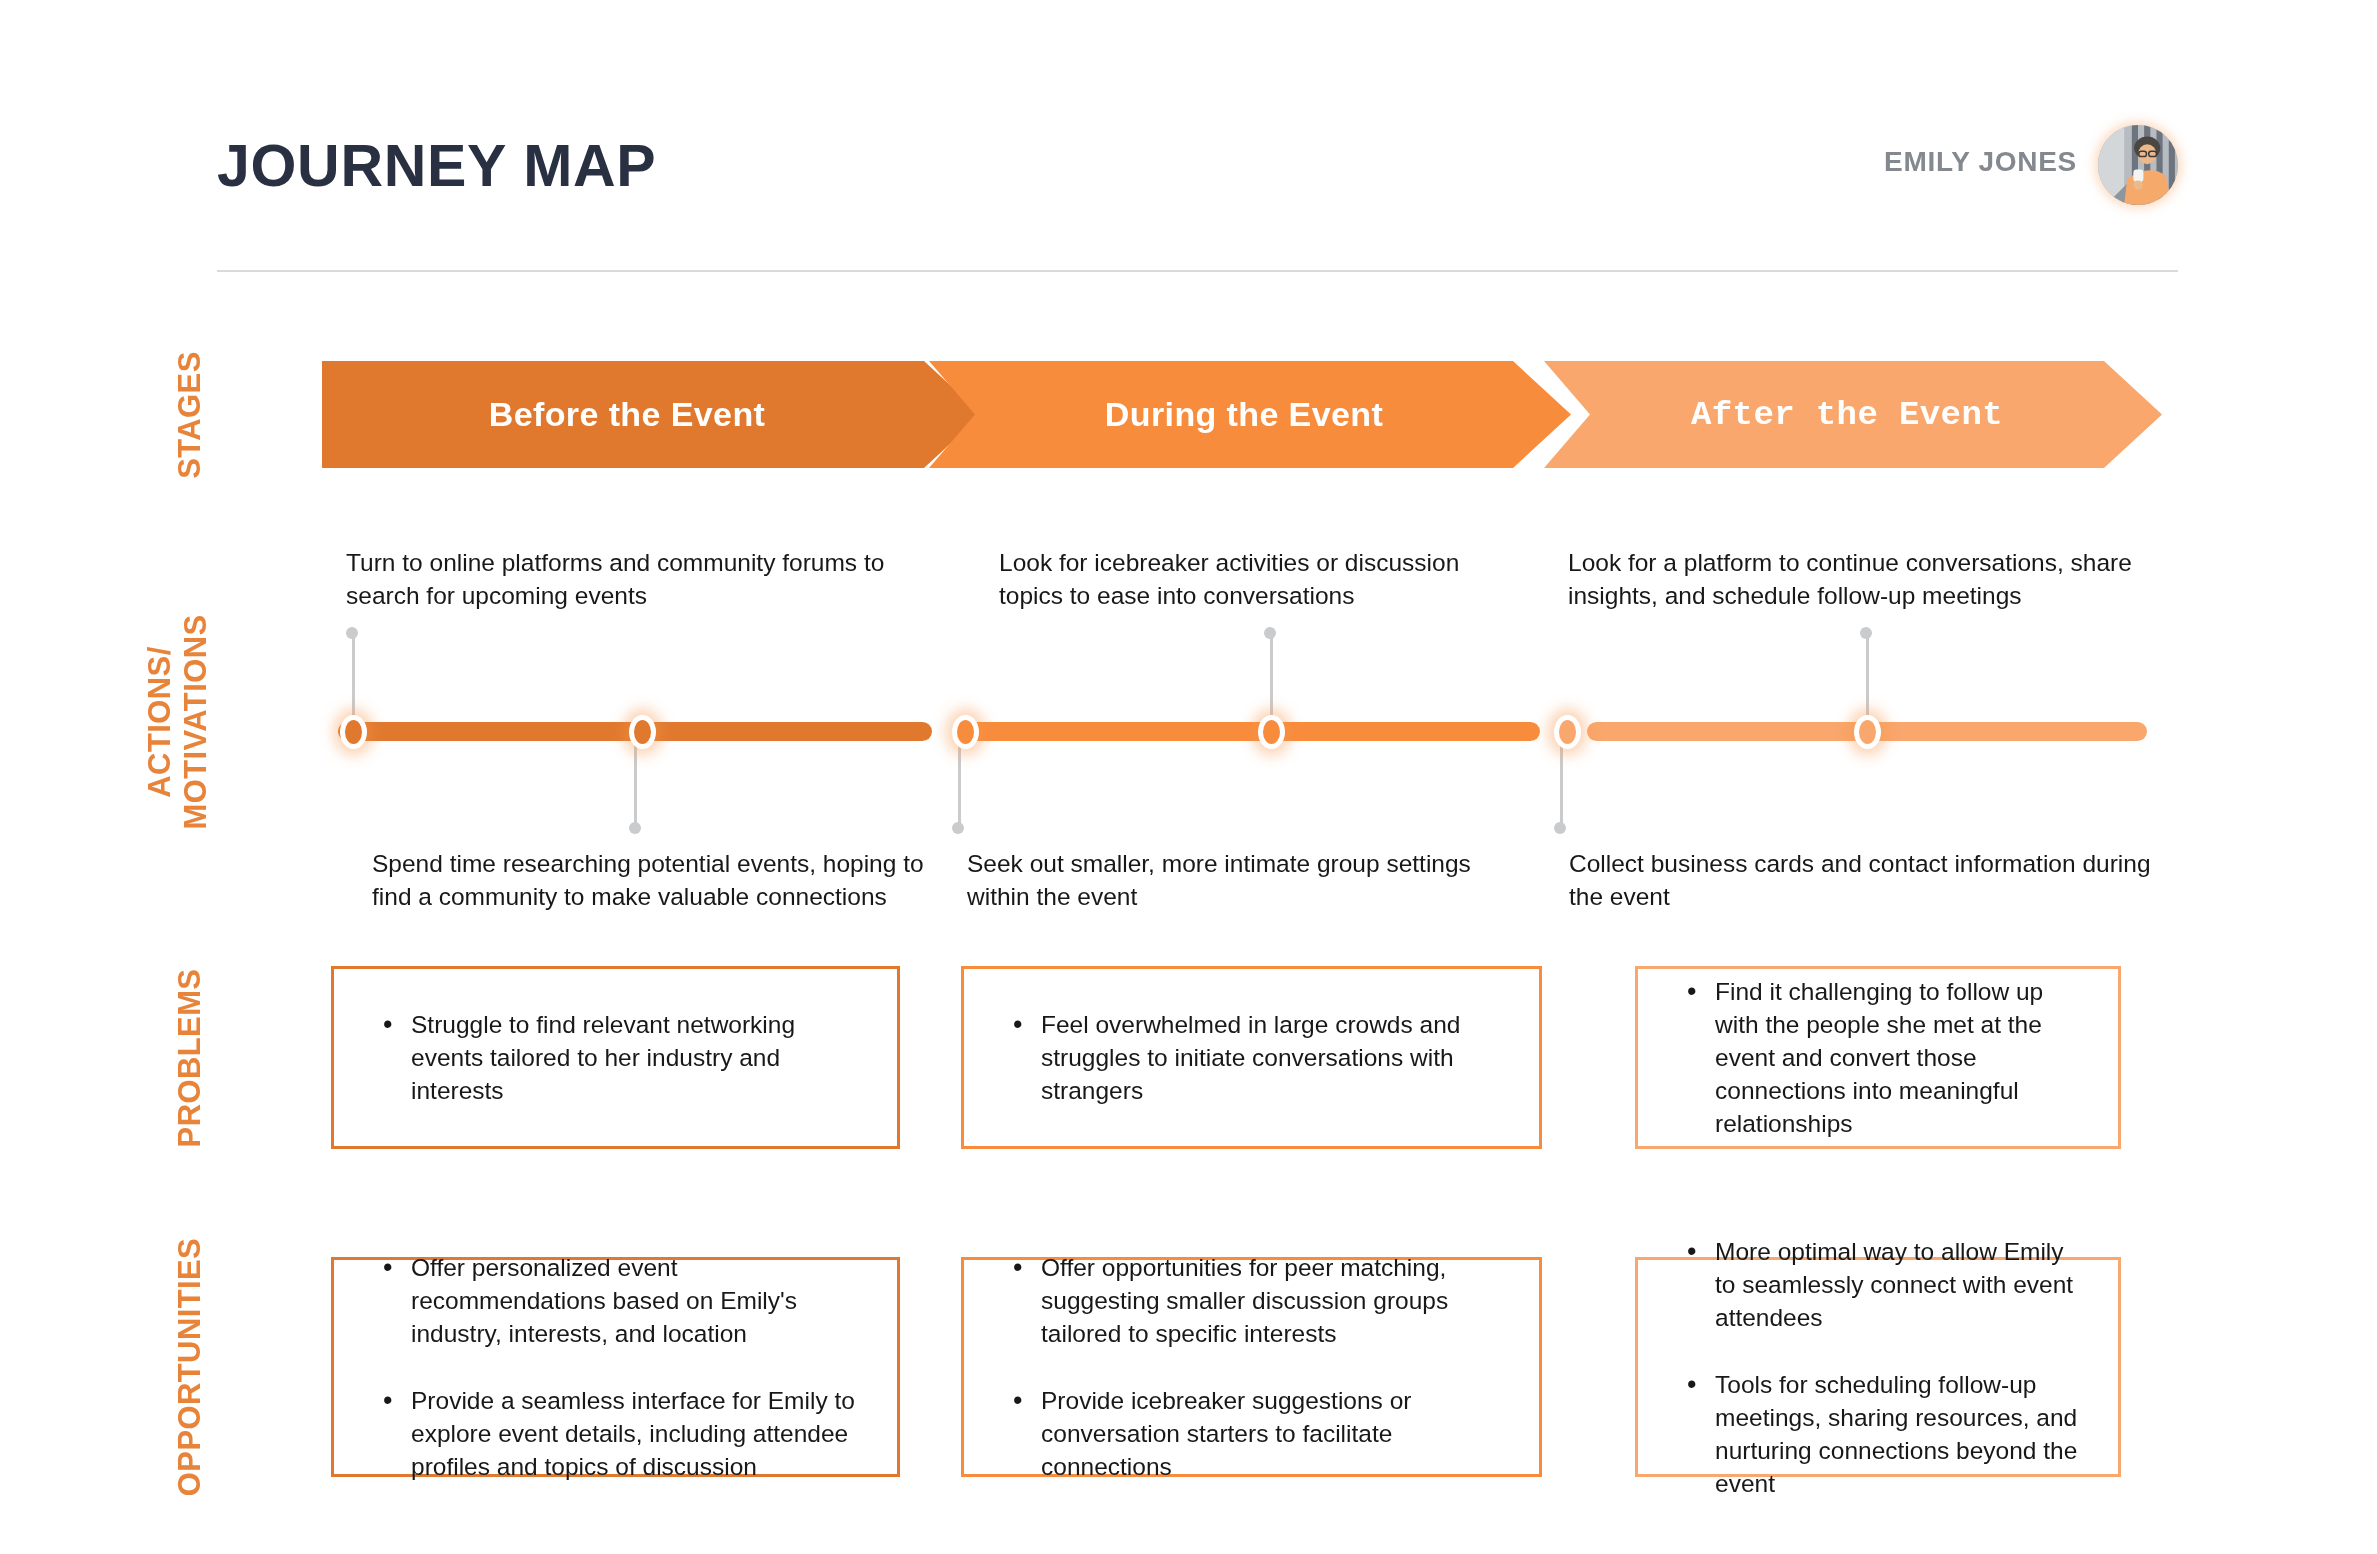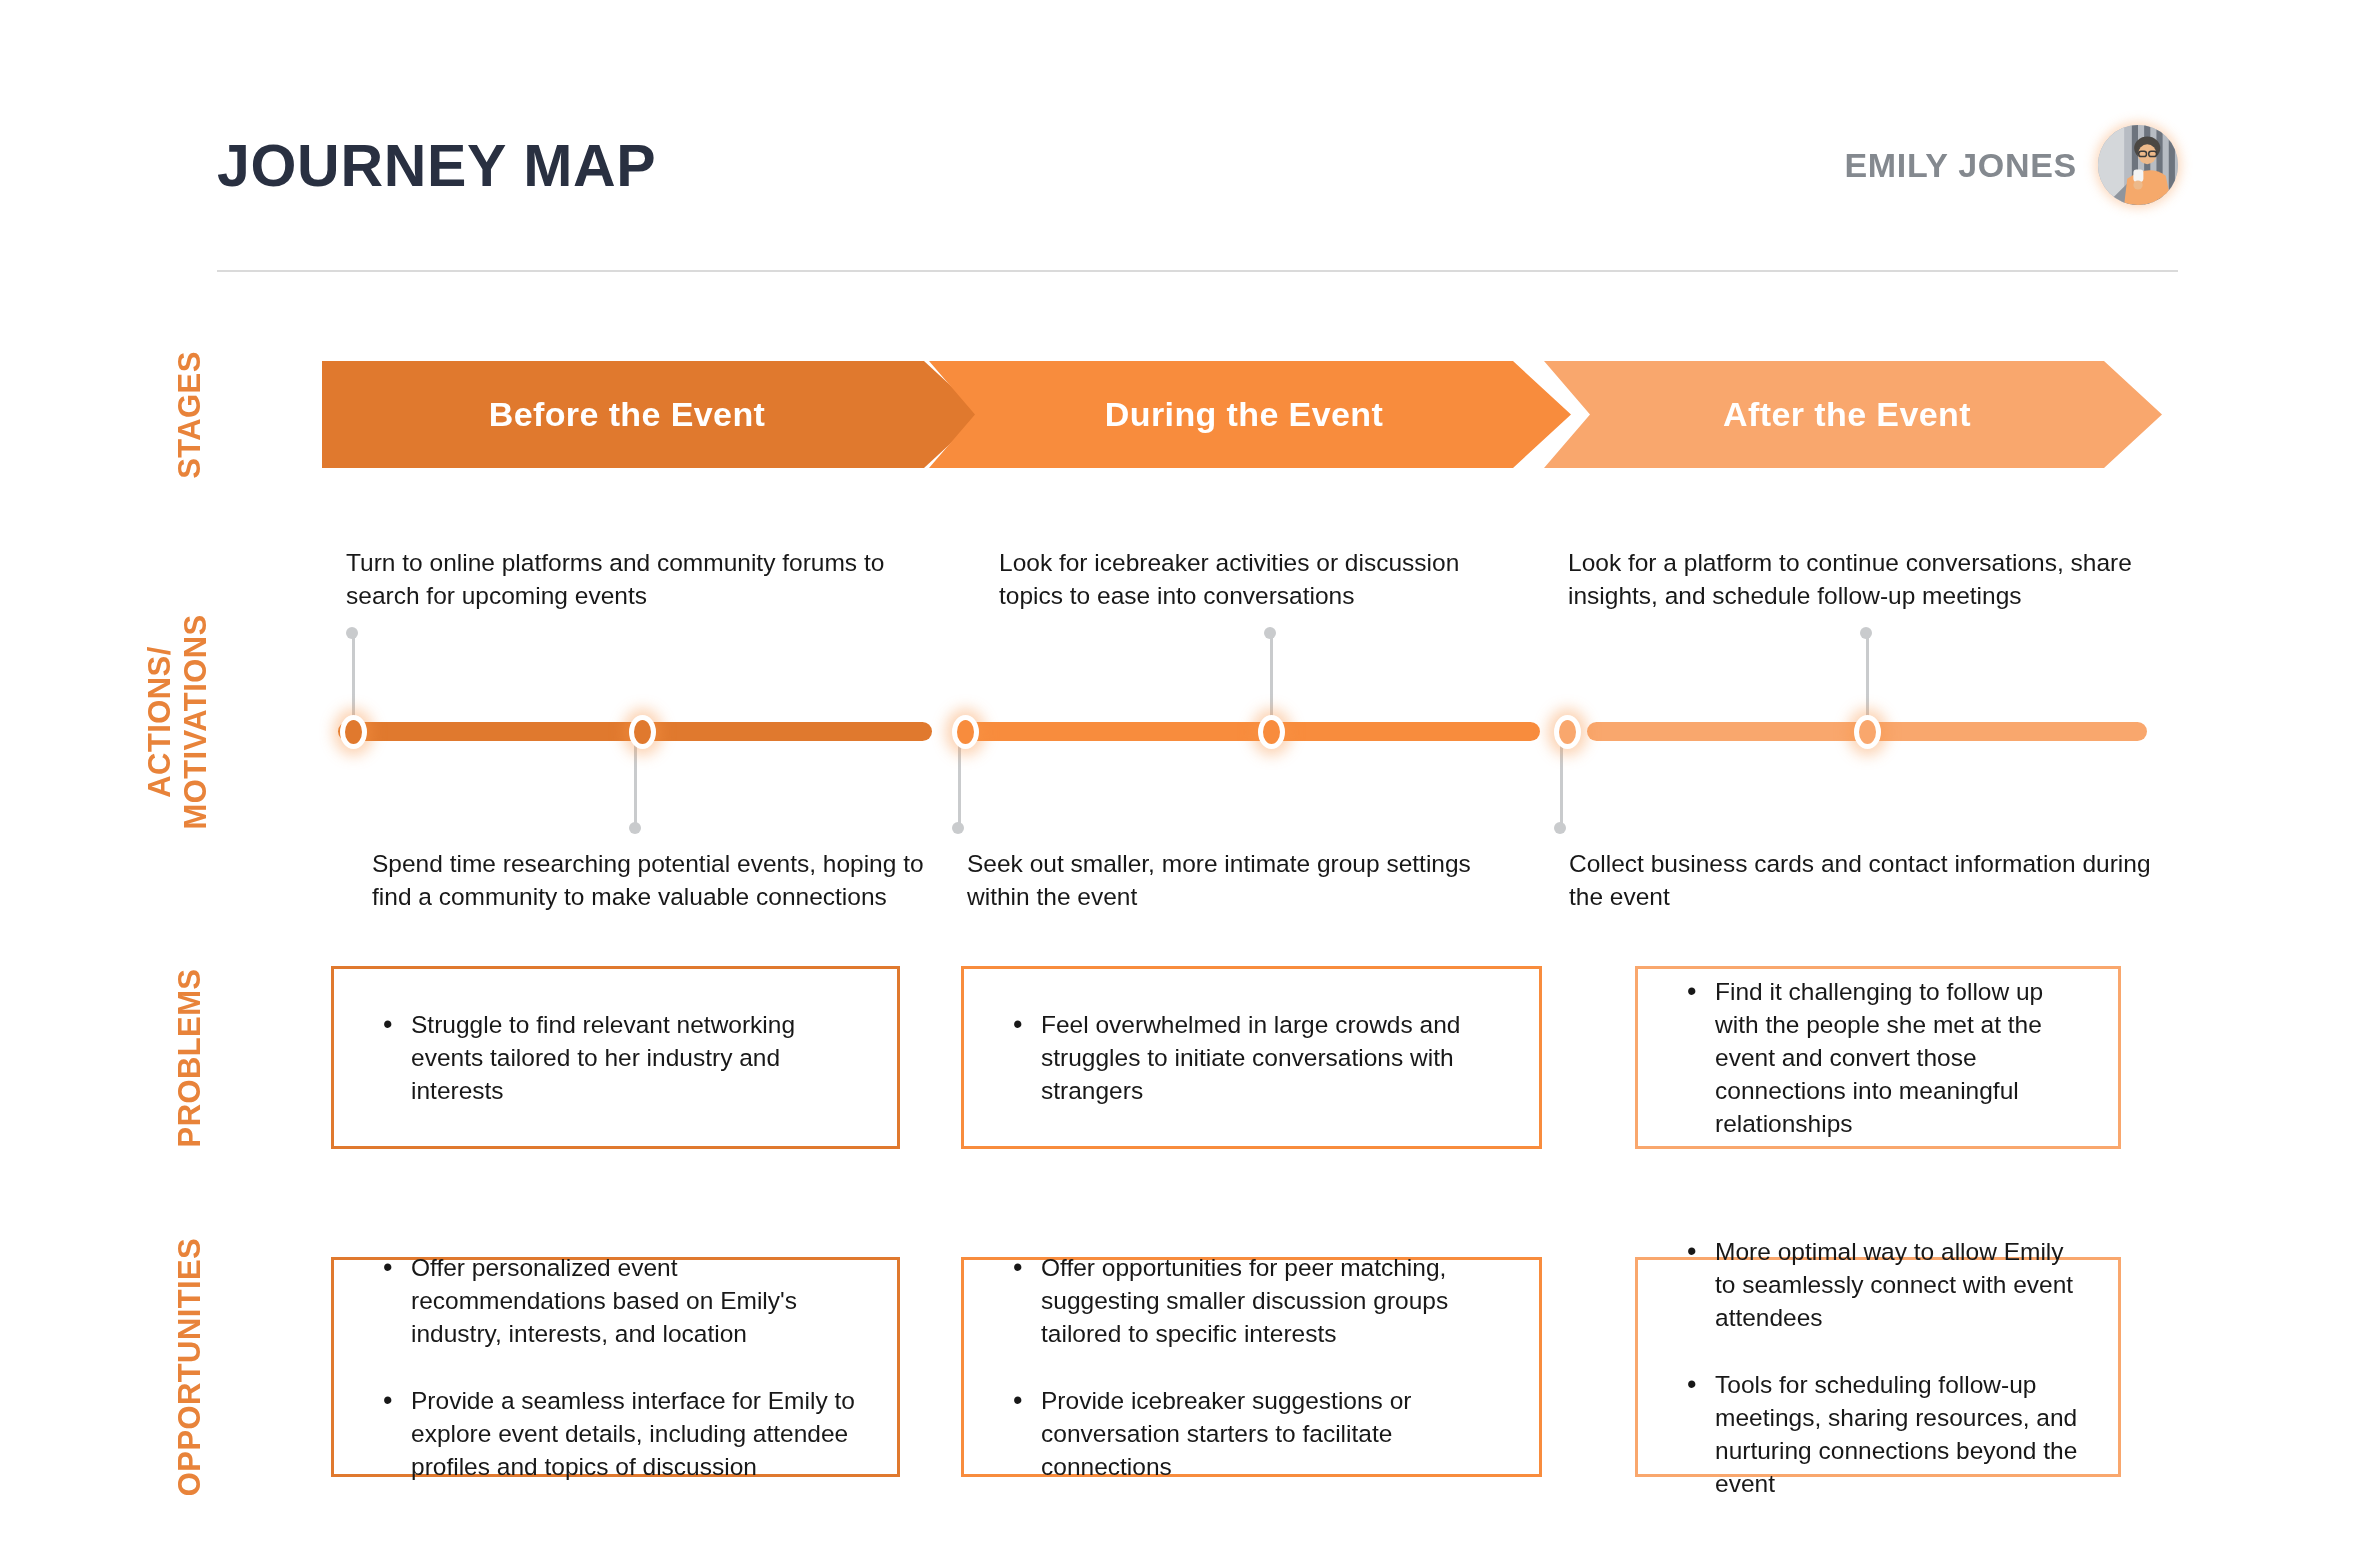--- a/index.html
+++ b/index.html
@@ -7,21 +7,21 @@
     position:relative;width:2377px;height:1554px;background:#ffffff;overflow:hidden;
     font-family:"Liberation Sans", sans-serif;
   }
   
   .title{
     position:absolute;left:217px;top:132px;font-size:59px;font-weight:800;
     color:#29304100;color:#293041;letter-spacing:0.7px;
   }
   .divider{position:absolute;left:217px;top:270px;width:1961px;height:1.5px;background:#dadada;}
   .persona{
-    position:absolute;top:146px;right:300px;font-size:34px;font-weight:700;
+    position:absolute;top:146px;right:300px;font-size:28px;font-weight:700;
     color:#84898f;letter-spacing:0.7px;white-space:nowrap;
   }
   .avatar{
     position:absolute;left:2098px;top:125px;width:80px;height:80px;border-radius:50%;
     overflow:hidden;box-shadow:0 0 10.4px 3px rgba(249,170,110,.45);background:#b7bcc3;
   }
   
   .vlabel{
     position:absolute;color:#e8833a;font-weight:700;font-size:31px;letter-spacing:0.4px;
     transform:translate(-50%,-50%) rotate(-90deg);text-align:center;line-height:1.15;white-space:nowrap;
@@ -32,21 +32,21 @@
     color:#ffffff;font-size:34px;font-weight:700;box-sizing:border-box;letter-spacing:0.4px;padding-left:8px;
   }
   .a1{left:322px;width:660px;background:#e0792e;
       clip-path:polygon(0 0,calc(100% - 58px) 0,100% 50%,calc(100% - 58px) 100%,0 100%);
       padding-right:58px;}
   .a2{left:929px;width:642px;background:#f88c3d;
       clip-path:polygon(0 0,calc(100% - 58px) 0,100% 50%,calc(100% - 58px) 100%,0 100%,46px 50%);
       padding-left:46px;padding-right:58px;}
   .a3{left:1544px;width:618px;background:#f9a76d;
       clip-path:polygon(0 0,calc(100% - 58px) 0,100% 50%,calc(100% - 58px) 100%,0 100%,46px 50%);
-      padding-left:46px;padding-right:58px;}
+      padding-left:46px;padding-right:58px;font-family:Liberation Mono, monospace;}
   
   .seg{position:absolute;top:722px;height:19.3px;border-radius:9.7px;z-index:2;}
   .seg1{left:338px;width:594px;background:#e0792e;}
   .seg2{left:953px;width:587px;background:#f88c3d;}
   .seg3{left:1587px;width:560px;background:#f9a76d;}
   .dot{
     position:absolute;top:715px;width:27px;height:34px;border:5.2px solid #ffffff;border-radius:50%;
     box-sizing:border-box;z-index:3;box-shadow:0 0 13.4px 6.7px rgba(247,147,70,.40);
   }
   .dot.c1{background:#e0792e;} .dot.c2{background:#f88c3d;} .dot.c3{background:#f9a76d;}

